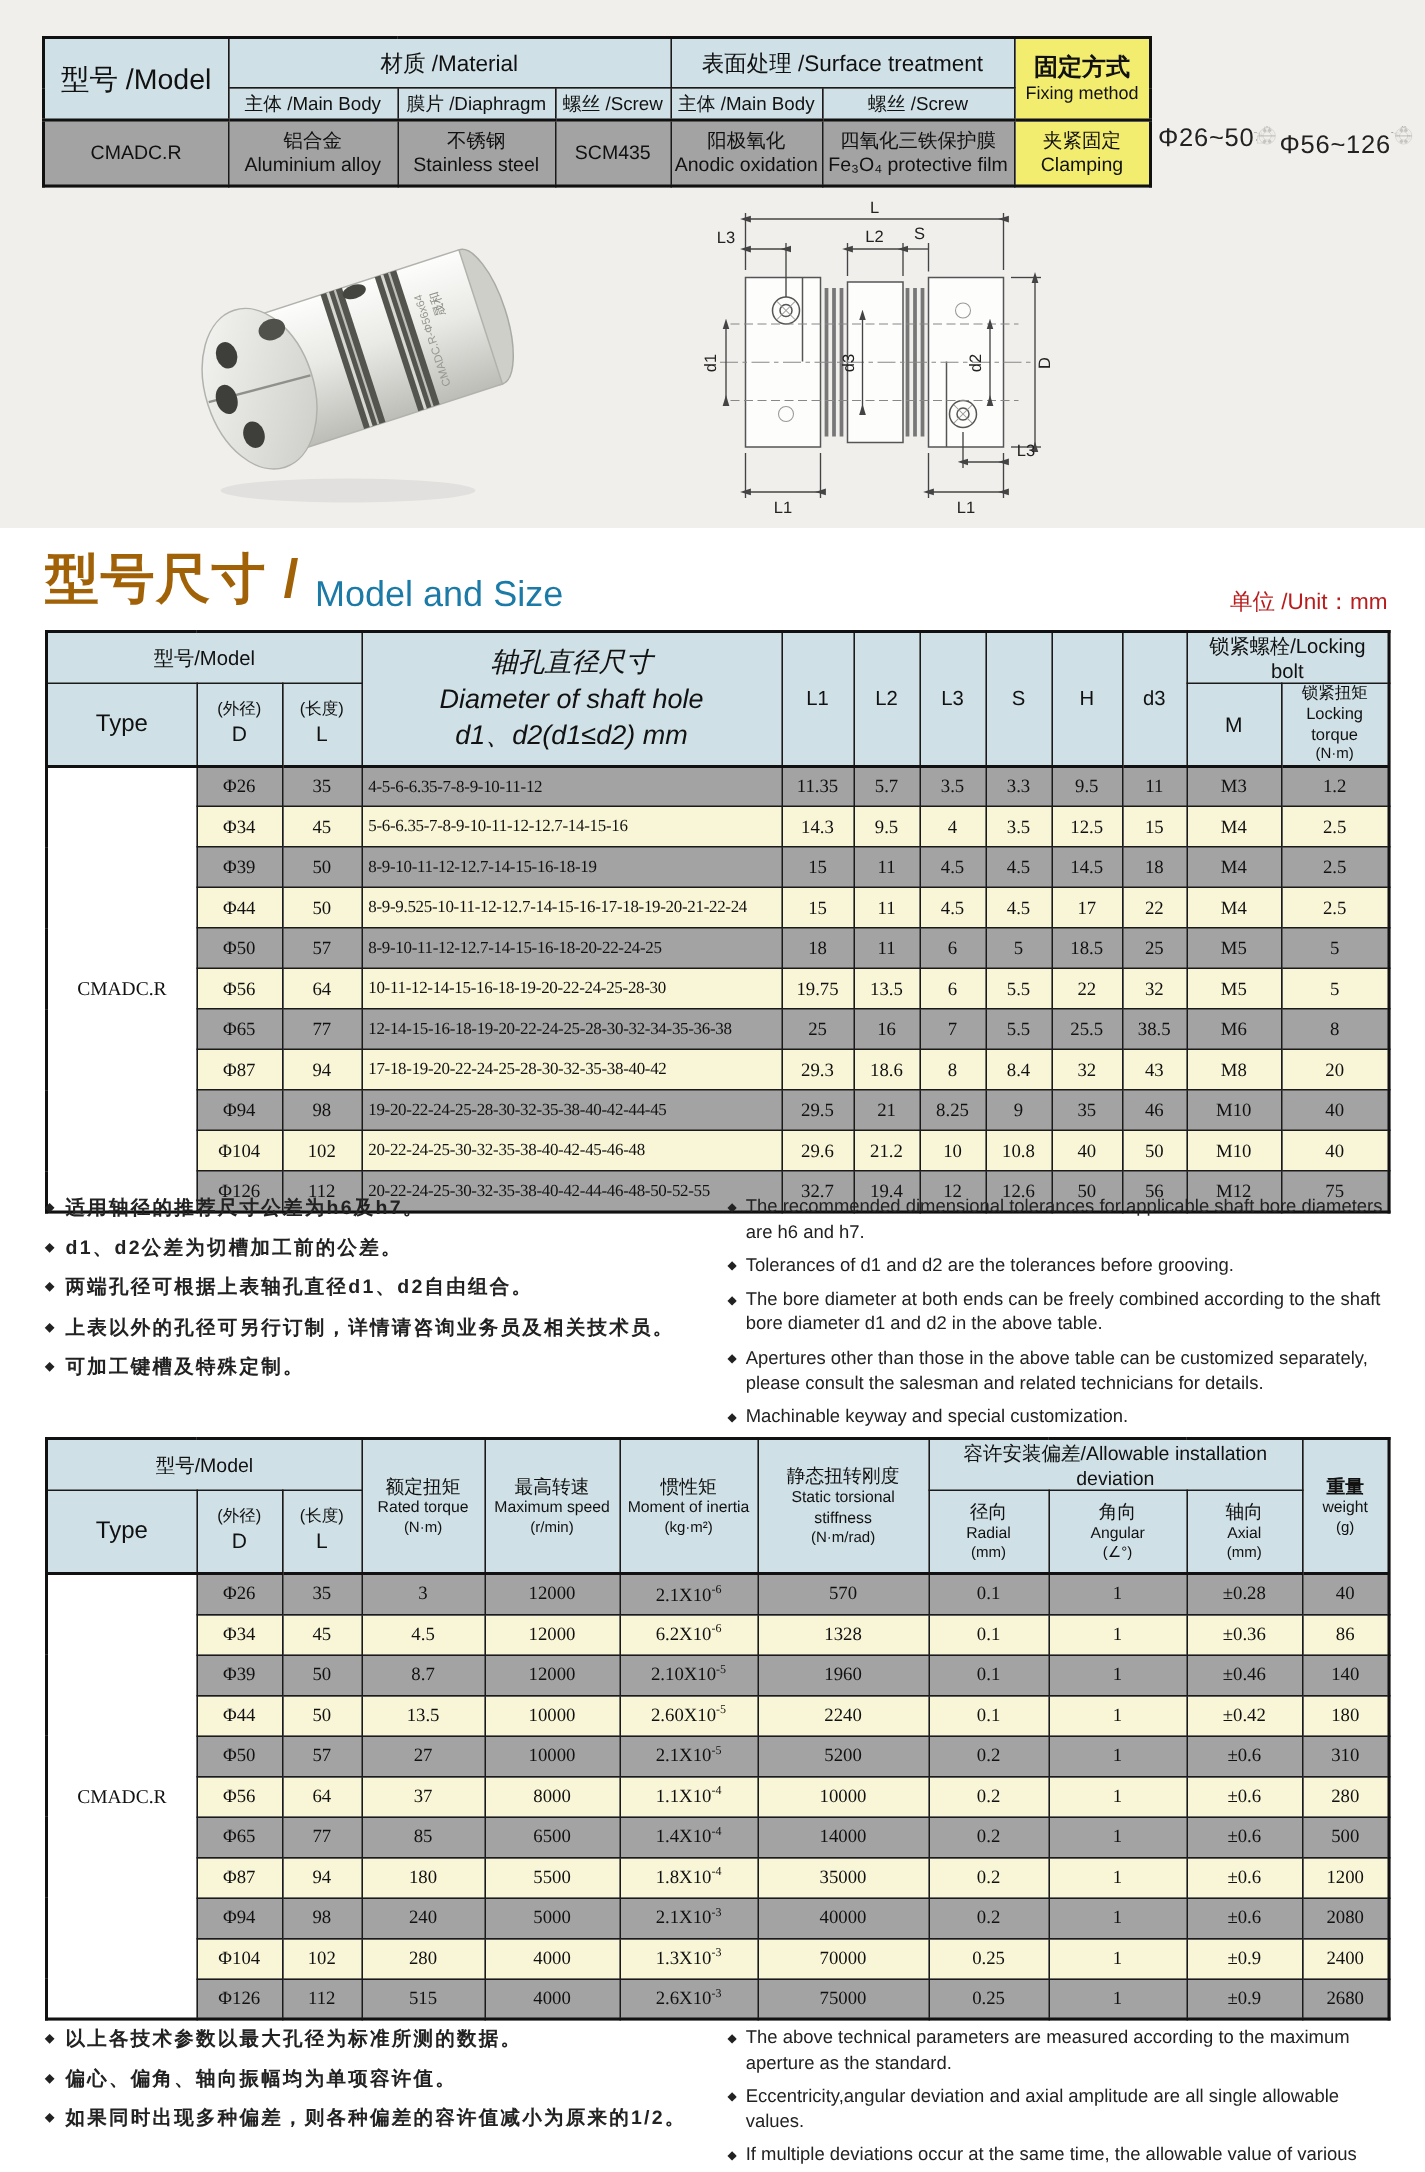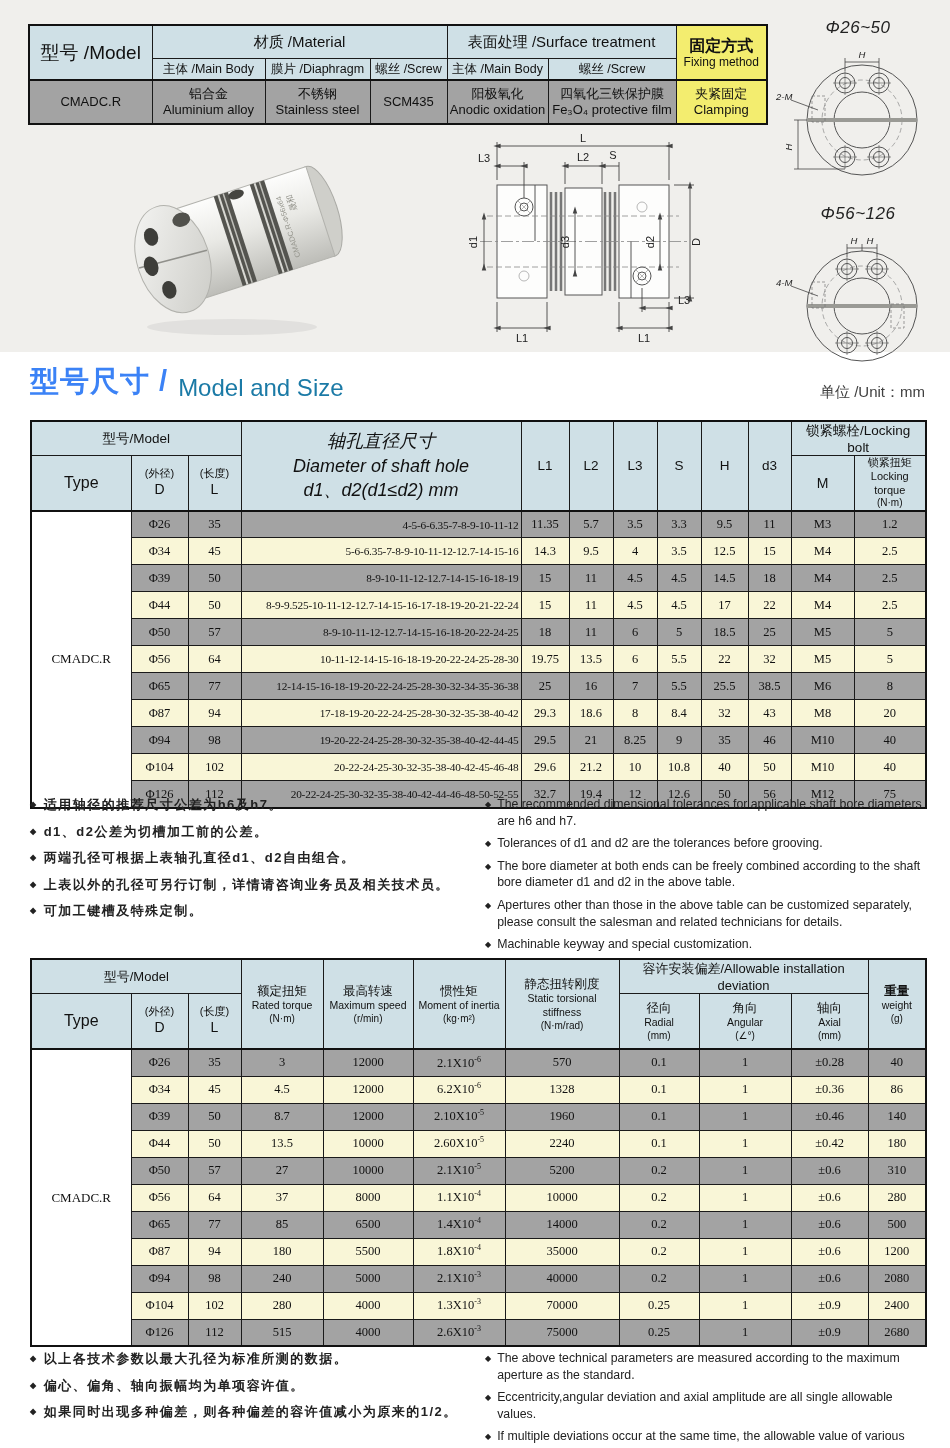--- a/index.html
+++ b/index.html
@@ -9,48 +9,48 @@
 
   
   table{border-collapse:collapse;table-layout:fixed;background:#a3a3a3;}
   th,td{border:1px solid #1a1a1a;text-align:center;vertical-align:middle;padding:0 2px;overflow:hidden;}
   th{background:#cfe0e6;font-weight:normal;}
   table{border:2px solid #111;}
   tbody tr:first-child td{border-top:2px solid #111;}
   tr.alt td{background:#f9f6d7;}
   td.type-cell{background:#fff;font-size:13px;}
   td{font-family:"Liberation Serif",serif;font-size:12.5px;}
-  td.left{text-align:right;padding-left:4px;font-size:11.3px;letter-spacing:-0.2px;}
+  td.left{text-align:left;padding-left:4px;font-size:11.3px;letter-spacing:-0.2px;}
   sup{font-size:8px;}
 
   
   .top-table{position:absolute;left:28px;top:24px;width:738px;}
   .top-table th{font-size:12.5px;}
   .top-table .tt-model{font-size:19px;}
   .top-table .big{font-size:15px;}
   .top-table td{font-size:13px;font-family:"Liberation Sans",sans-serif;line-height:1.25;height:42px;}
   .top-table thead tr:first-child th{height:32px;}
   .top-table thead tr:last-child th{height:20px;}
   .yellow{background:#f3ed6f !important;}
   .tt-fix div{line-height:1.2;}
   .tt-fix .zh{font-size:16px;font-weight:bold;}
   .tt-fix .en{font-size:12px;}
 
   
   .photo{position:absolute;left:92px;top:135px;}
   .sideview{position:absolute;left:432px;top:130px;}
-  .rightcol{position:absolute;left:772px;top:14px;width:172px;display:flex;flex-direction:column;align-items:center;font-style:italic;}
+  .rightcol{position:absolute;left:772px;top:14px;width:172px;display:flex;align-items:center;}
   .fig-title{font-size:17px;color:#222;margin:4px 0 0 0;letter-spacing:0.5px;}
   svg text{font-family:"Liberation Sans",sans-serif;}
 
   
   .sec-row{position:absolute;left:30px;width:895px;display:flex;align-items:flex-end;}
-  .sec-zh{font-size:29px;font-weight:bold;color:#3b82f6;letter-spacing:1px;}
+  .sec-zh{font-size:36px;font-weight:bold;color:#a16207;letter-spacing:1px;}
   .sec-en{font-size:24px;color:#1b7aa6;margin-left:10px;}
-  .unit{margin-left:auto;font-size:15px;color:#404040;}
+  .unit{margin-left:auto;font-size:15px;color:#b91c1c;}
 
   
   .size-table{position:absolute;left:30px;top:420px;width:895px;}
   .size-table thead tr:first-child th{height:26px;font-size:13.5px;}
   .size-table thead tr:last-child th{height:46px;}
   .size-table tbody tr{height:27px;}
   .size-table .dimhdr{font-size:14px;}
   .hdr-sub{font-size:11px;line-height:1.25;}
   .hdr-sub .u{font-size:10px;}
   .shafthdr div{line-height:1.35;font-size:18px;font-style:italic;}

